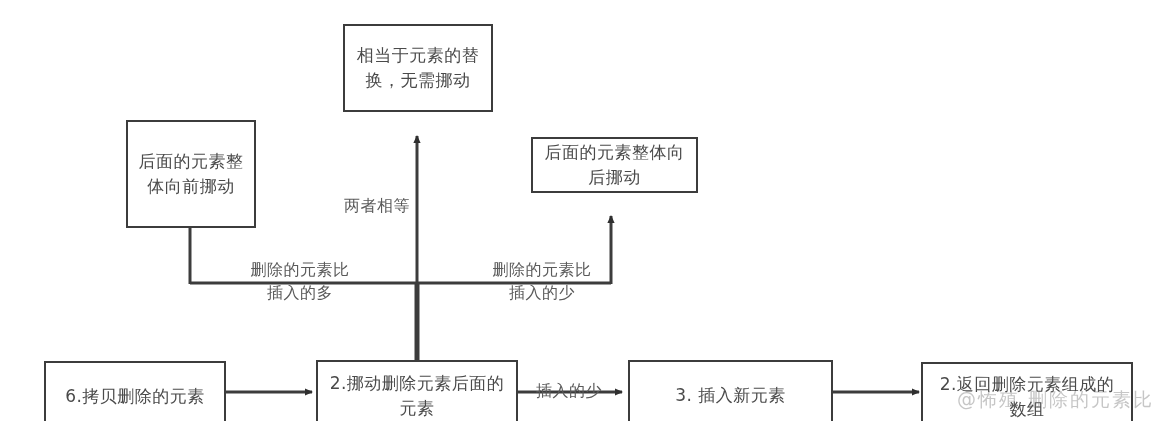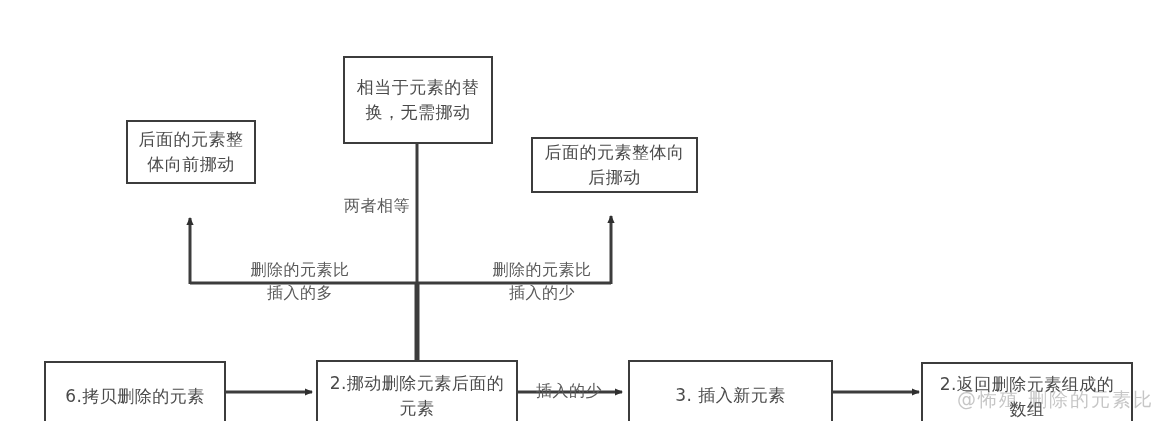--- a/index.html
+++ b/index.html
@@ -100,25 +100,25 @@
 
     <g>
       <line x1="190" y1="284" x2="190" y2="218" stroke="#3c3c3c" stroke-width="3" marker-end="url(#arrowhead)"></line>
     </g>
 
     <g>
       <line x1="611" y1="284" x2="611" y2="216" stroke="#3c3c3c" stroke-width="3" marker-end="url(#arrowhead)"></line>
     </g>
   </svg>
 
-  <div class="node-box" style="left:343px; top:56px; width:150px; height:88px;">
+  <div class="node-box" style="left:343px; top:24px; width:150px; height:88px;">
     <span>相当于元素的替换，无需挪动</span>
   </div>
 
-  <div class="node-box" style="left:126px; top:120px; width:130px; height:64px;">
+  <div class="node-box" style="left:126px; top:120px; width:130px; height:108px;">
     <span>后面的元素整体向前挪动</span>
   </div>
 
   <div class="node-box" style="left:531px; top:137px; width:167px; height:56px;">
     <span>后面的元素整体向后挪动</span>
   </div>
 
   <div class="node-box" style="left:44px; top:361px; width:182px; height:70px;">
     <span>6.拷贝删除的元素</span>
   </div>

